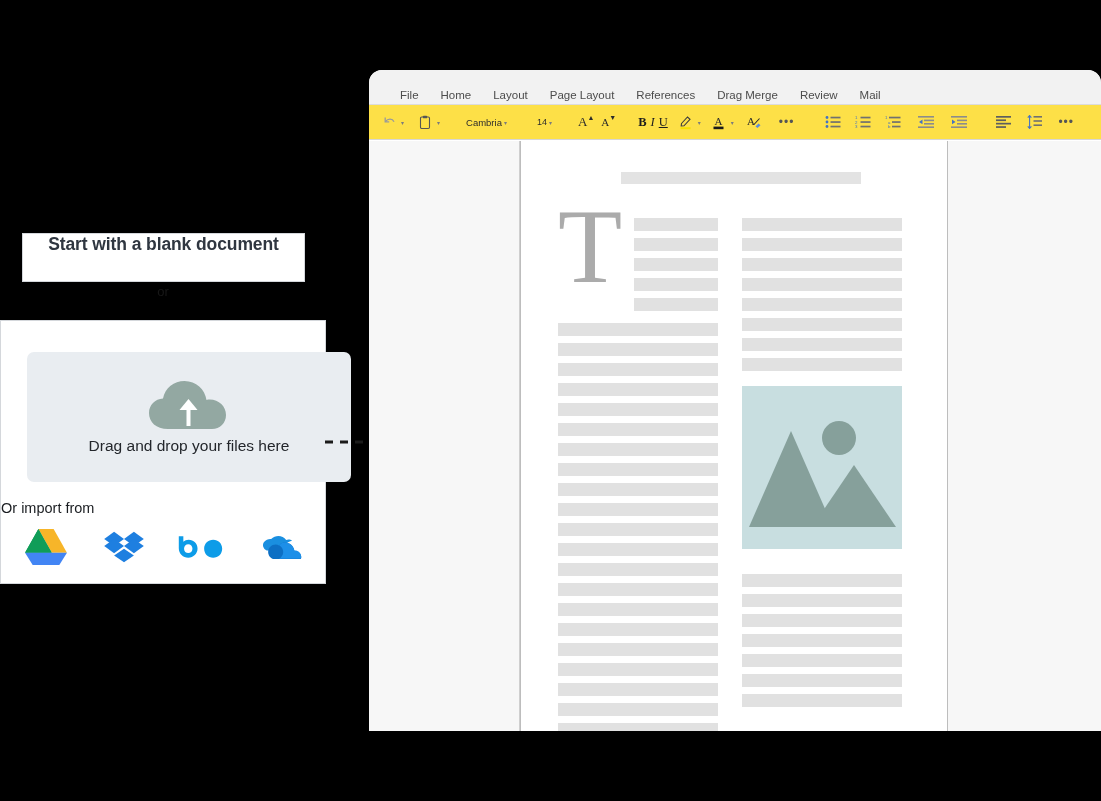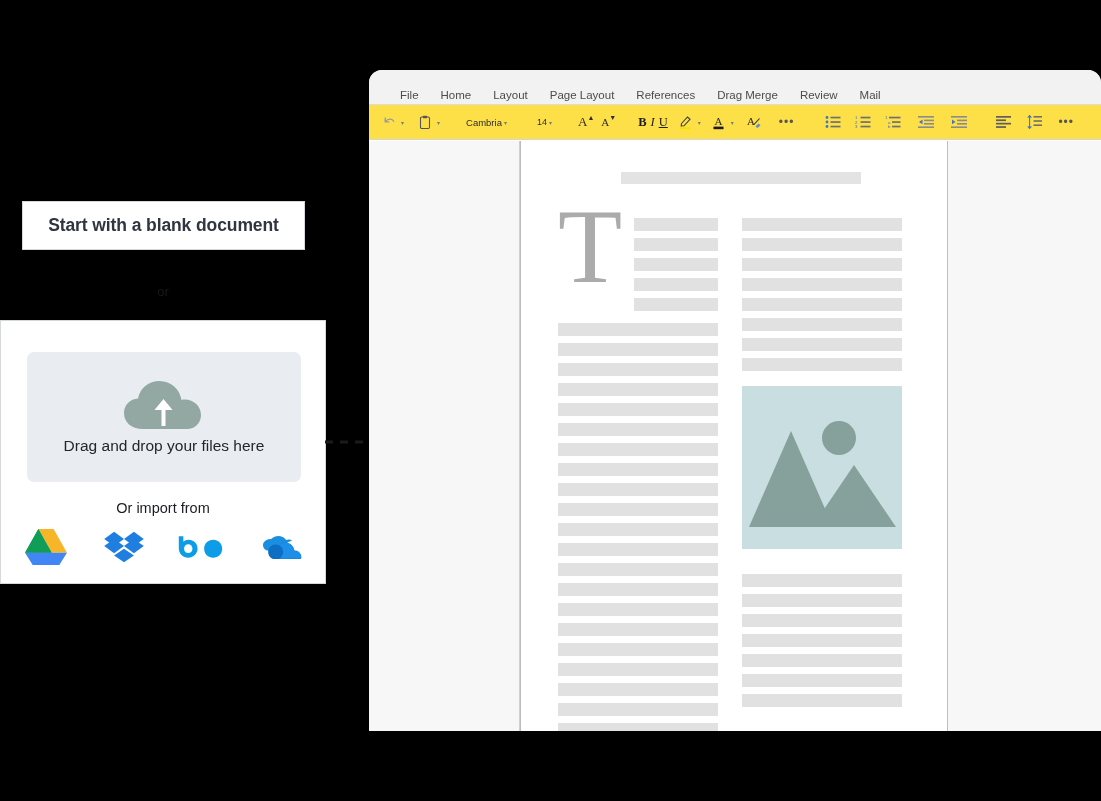--- a/index.html
+++ b/index.html
@@ -6,58 +6,58 @@
   html, body {
     width: 1101px; height: 801px;
     background: #000000;
     font-family: "Liberation Sans", sans-serif;
     overflow: hidden;
   }
   #stage { position: relative; width: 1101px; height: 801px; background:#000; }
 
   
   .blank-doc-btn {
-    position: absolute; left: 22px; top: 201px;
+    position: absolute; left: 22px; top: 233px;
     width: 283px; height: 49px;
     background: #ffffff;
     border: 1px solid #d4d7db;
-    display: flex; align-items: center; justify-content: center;
+    display: flex; align-items: flex-start; justify-content: center;
     font-size: 17.5px; font-weight: bold; color: #2f3640;
     letter-spacing: -0.1px;
     cursor: pointer;
   }
   .or-divider {
     position: absolute; left: 0px; top: 284px; width: 326px;
     text-align: center;
     font-size: 13px; color: #171717;
     user-select: none;
   }
 
   .import-card {
     position: absolute; left: 0px; top: 320px;
     width: 326px; height: 264px;
     background: #ffffff;
     border: 1px solid #d4d7db;
   }
   .dropzone {
     position: absolute; left: 26px; top: 31px;
-    width: 274px; height: 130px;
+    width: 324px; height: 130px;
     background: #e9edf1;
     border-radius: 7px;
     display: flex; flex-direction: column;
     align-items: center; justify-content: center;
     gap: 6px;
   }
   .cloud-wrap { width: 86px; height: 52px; position: relative; }
   .dropzone-label {
     font-size: 15.5px; color: #23262b;
   }
   .import-from {
     position: absolute; left: 0; top: 179px; width: 100%;
-    text-align: center; font-size: 14.5px; color: #1a1d21;
+    font-size: 14.5px; color: #1a1d21;
     font-weight: normal;
   }
   .logo-row {
     position: absolute; left: 0; top: 205px; width: 100%;
     display: flex; align-items: center; justify-content: center;
     gap: 20px;
   }
   .logo-btn {
     width: 58px; height: 42px;
     display: flex; align-items: center; justify-content: center;

